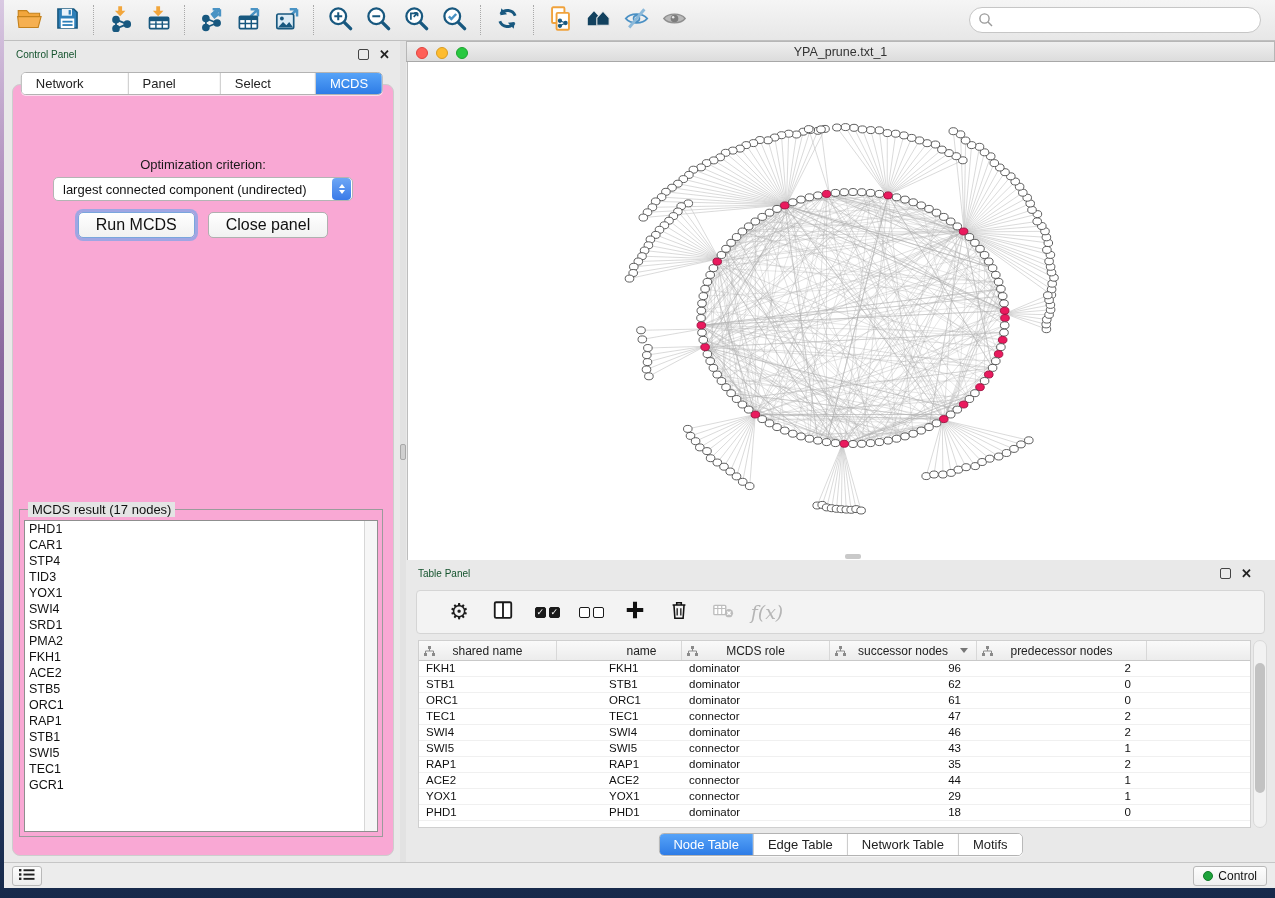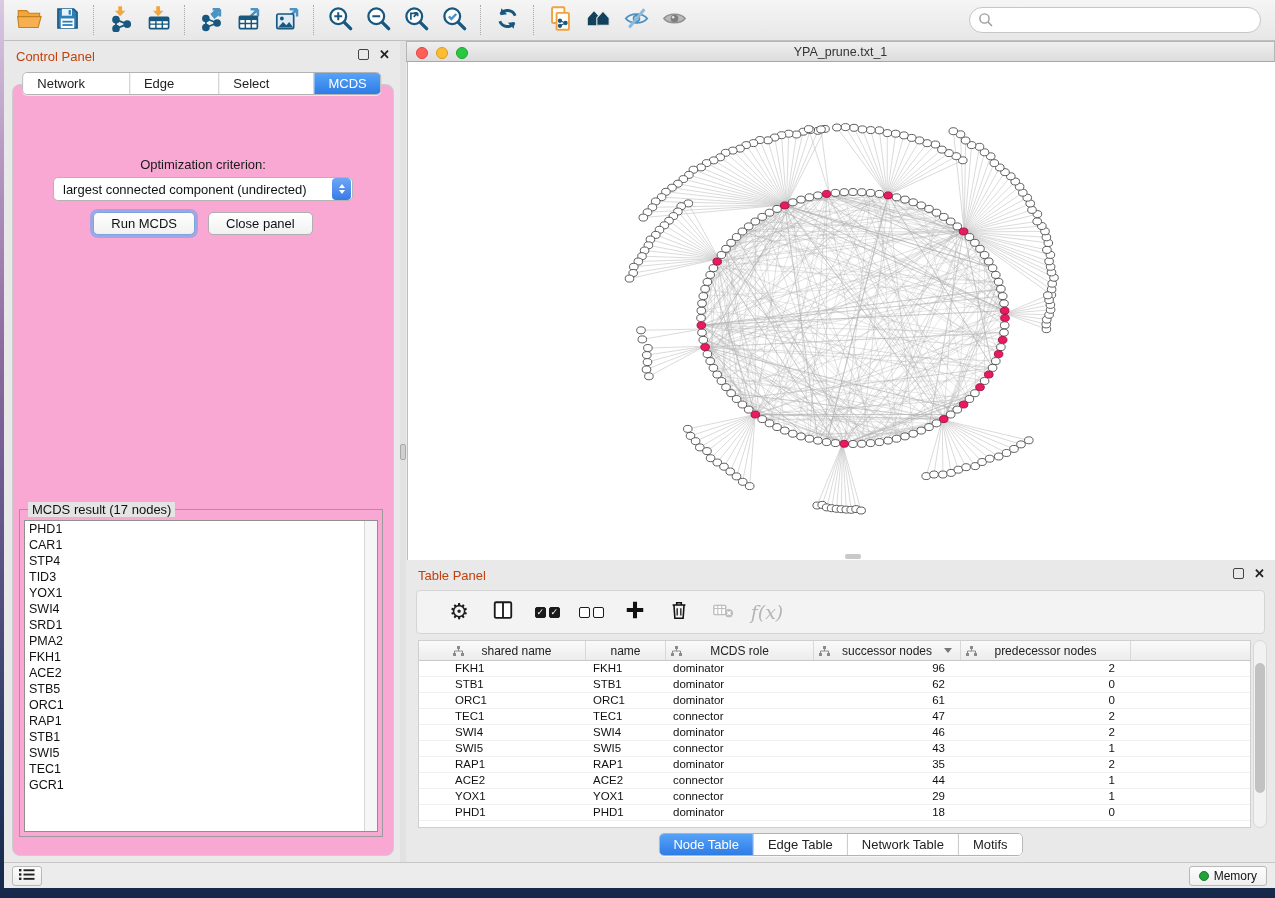--- a/index.html
+++ b/index.html
@@ -14,38 +14,38 @@
   .tbtn svg { width:27px; height:27px; }
   .tsep { width:1px; height:30px; border-left:1px dotted #a9a9a9; margin:0 7px; }
   .tspacer { flex:1; }
   .searchwrap { position:relative; width:292px; height:26px; margin-right:8px; }
   .searchwrap input { width:100%; height:100%; border:1px solid #c6c6c6; border-radius:13px; background:#fff; padding:0 10px 0 30px; font-size:13px; color:#333; outline:none; }
   .search-glass { position:absolute; left:9px; top:5px; width:16px; height:16px; }
 
   
   .control-panel { position:absolute; top:41px; left:0; width:396px; bottom:26px; background:#e9e9e9; }
   .cp-titlebar { position:absolute; top:0; left:0; right:0; height:30px; }
-  .panel-title { position:absolute; left:12px; top:8px; font-size:13px; color:#c2410c; }
+  .panel-title { position:absolute; left:12px; top:8px; font-size:10px; color:#14532d; }
   .win-btns { position:absolute; right:10px; top:8px; display:flex; gap:10px; align-items:center; }
   .float-box { width:11px; height:11px; border:1.5px solid #444; border-radius:2px; }
   .close-x { font-size:13px; font-weight:bold; color:#222; line-height:11px; }
   .cp-content { position:absolute; left:8px; right:6px; top:43px; bottom:6px; background:#f9a8d4; border:1px solid #cdcdcd; border-radius:8px; }
   .seg { position:absolute; display:inline-flex; border:1px solid #b3b3b3; border-radius:5px; overflow:hidden; background:#fff; box-shadow:0 1px 0 rgba(255,255,255,.6); }
   .seg .segb { padding:3px 14px; font-size:13px; color:#222; background:#fff; border-left:1px solid #c9c9c9; white-space:nowrap; }
   .seg .segb:first-child { border-left:none; }
   .seg .segb.active { background:linear-gradient(#56a3f8,#2e7ce6); color:#fff; }
   .cp-tabs { top:31px; left:50%; transform:translateX(-50%); position:absolute; z-index:3;gap:30px; }
   .opt-label { position:absolute; top:72px; width:100%; text-align:center; font-size:13px; color:#1a1a1a; }
   .dropdown { position:absolute; top:92px; left:40px; right:40px; height:24px; background:#fff; border:1px solid #b4b4b4; border-radius:5px; display:flex; align-items:center; }
   .dropdown .dd-text { flex:1; font-size:13px; color:#111; padding-left:9px; white-space:nowrap; overflow:hidden; }
   .dd-spin { width:19px; height:22px; margin-right:1px; border-radius:4px; background:linear-gradient(#6ea7f5,#3a7ae8); display:flex; flex-direction:column; align-items:center; justify-content:center; gap:2px; }
   .dd-up { width:0; height:0; border-left:3.5px solid transparent; border-right:3.5px solid transparent; border-bottom:4.5px solid #fff; }
   .dd-dn { width:0; height:0; border-left:3.5px solid transparent; border-right:3.5px solid transparent; border-top:4.5px solid #fff; }
   .btn-row { position:absolute; top:127px; width:100%; display:flex; justify-content:center; gap:13px; }
-  .mac-btn { background:linear-gradient(#ffffff,#f1f1f1); border:1px solid #b0b0b0; border-radius:5px; font-size:13px; color:#111; padding:3px 17px; }
+  .mac-btn { background:linear-gradient(#ffffff,#f1f1f1); border:1px solid #b0b0b0; border-radius:5px; font-size:16px; color:#111; padding:3px 17px; }
   .mac-btn.focused { box-shadow:0 0 0 3px rgba(110,165,235,.65); border-color:#7aa6dd; }
   .fieldset { position:absolute; left:6px; right:10px; top:424px; bottom:18px; border:1px solid #9b9b9b; }
   .legend { position:absolute; top:-8px; left:8px; background:#e4e4e4; padding:0 4px; font-size:13px; color:#111; }
   .mcds-list { position:absolute; left:4px; right:4px; top:10px; bottom:4px; background:#fff; border:1px solid #8f8f8f; overflow:hidden; }
   .mcds-item { font-size:12.5px; color:#111; line-height:16px; padding-left:4px; }
   .list-vtrack { position:absolute; top:1px; bottom:1px; right:1px; width:13px; background:#f6f6f6; border-left:1px solid #d7d7d7; }
 
   
   .splitter { position:absolute; top:41px; left:396px; width:6px; bottom:26px; background:#e2e2e2; }
   .split-thumb { position:absolute; left:0; top:403px; width:6px; height:16px; background:#cfcfcf; border:1px solid #a8a8a8; border-radius:2px; }
@@ -58,37 +58,37 @@
   .light.r { background:#ff5f57; border:1px solid #e0443e; }
   .light.y { background:#febc2e; border:1px solid #d89c21; }
   .light.g { background:#28c840; border:1px solid #1da32f; }
   .nw-title { position:absolute; width:100%; text-align:center; top:3px; font-size:12.5px; color:#333; }
   .nw-canvas { position:absolute; left:1px; right:0; top:21px; bottom:0; background:#fff; border-left:1px solid #bdbdbd; }
   .nw-canvas svg { position:absolute; left:0; top:0; }
   .nw-hthumb { position:absolute; left:437px; bottom:1px; width:16px; height:5px; background:#c9c9c9; border-radius:2px; }
 
   
   .table-panel { position:absolute; left:402px; right:0; top:560px; bottom:26px; background:#e9e9e9; }
-  .tp-titlebar { position:absolute; top:0; left:0; right:0; height:28px;text-align:center; }
+  .tp-titlebar { position:absolute; top:0; left:0; right:13px; height:28px;text-align:center; }
   .tp-toolbar { position:absolute; top:30px; left:10px; right:10px; height:44px; background:#f3f3f3; border:1px solid #d5d5d5; border-radius:4px; display:flex; align-items:center; gap:0; padding-left:20px; }
   .tt-btn { width:44px; height:38px; display:flex; align-items:center; justify-content:center; }
   .tt-btn svg { width:22px; height:22px; }
   .gear-glyph { font-size:22px; color:#1c1c1c; line-height:22px; }
   .fx { font-family:"DejaVu Serif",serif; font-style:italic; font-size:19px; color:#b5b5b5; }
   .cbx-pair { display:flex; gap:3px; }
   .cbx { width:11px; height:11px; border:1.5px solid #1a1a1a; border-radius:2px; background:#fff; position:relative; }
   .cbx.checked { background:#1a1a1a; }
   .cbx.checked::after { content:"✓"; position:absolute; color:#fff; font-size:9px; left:1px; top:-1px; }
 
   .tablewrap { position:absolute; left:12px; right:24px; top:80px; bottom:34px; background:#fff; border:1px solid #cfcfcf; overflow:hidden; }
   .thead { display:flex; height:20px; background:linear-gradient(#fafafa,#ececec); border-bottom:1px solid #c9c9c9; }
   .th { position:relative; border-right:1px solid #d8d8d8; display:flex; align-items:center; justify-content:center; font-size:12px; color:#222; }
   .th .hicon { position:absolute; left:5px; top:5px; }
   .th .sort { position:absolute; right:8px; top:7px; width:0; height:0; border-left:4px solid transparent; border-right:4px solid transparent; border-top:5px solid #777; }
-  .c-shared { width:138px;margin-left:29px; } .c-name { width:80px; } .c-role { width:148px;align-items:center; }
+  .c-shared { width:138px; } .c-name { width:80px;margin-left:45px; } .c-role { width:148px;align-items:center; }
   .c-succ { width:147px; } .c-pred { width:170px;align-items:center; } .c-fill { flex:1; border-right:none; }
   .trow { display:flex; height:16px; border-bottom:1px solid #f0f0f0; }
   .tcell { font-size:11.5px; color:#111; line-height:15px; padding-left:7px; overflow:hidden; white-space:nowrap; }
   .tcell.num { text-align:right; padding-right:16px; padding-left:0; }
   .tp-vscroll { position:absolute; right:8px; top:80px; bottom:34px; width:14px; background:#f2f2f2; border:1px solid #d9d9d9; border-radius:7px; }
   .tp-vthumb { position:absolute; left:1px; right:1px; top:22px; height:130px; background:#c2c2c2; border-radius:6px; }
   .tp-tabs { bottom:6px; left:50%; transform:translateX(-50%); position:absolute; }
 
   
   .status-bar { position:absolute; left:0; right:0; bottom:0; height:26px; background:#ececec; border-top:1px solid #c6c6c6; }
@@ -256,21 +256,21 @@
   <div class="control-panel">
     <div class="cp-titlebar">
       <div class="panel-title">Control Panel</div>
       <div class="win-btns">
         <div class="float-box"></div>
         <div class="close-x">✕</div>
       </div>
     </div>
     <div class="seg cp-tabs">
       <div class="segb">Network</div>
-      <div class="segb">Edge</div>
+      <div class="segb">Panel</div>
       <div class="segb">Select</div>
       <div class="segb active">MCDS</div>
     </div>
     <div class="cp-content">
       <div class="opt-label">Optimization criterion:</div>
       <div class="dropdown">
         <div class="dd-text">largest connected component (undirected)</div>
         <div class="dd-spin">
             <div class="dd-up"></div>
             <div class="dd-dn"></div>
@@ -1299,17 +1299,17 @@
               <rect x="0" y="5.3" width="2.4" height="2.4"></rect>
               <rect x="0" y="9.6" width="2.4" height="2.4"></rect>
               <rect x="4.5" y="1.3" width="11" height="1.9"></rect>
               <rect x="4.5" y="5.6" width="11" height="1.9"></rect>
               <rect x="4.5" y="9.9" width="11" height="1.9"></rect>
             </g>
           </svg></span>
     </div>
     <div class="memory-btn">
       <span class="mem-dot"></span>
-      <span>Memory</span>
+      <span>Control</span>
     </div>
   </div>
 
 </div>
 
 </body></html>

